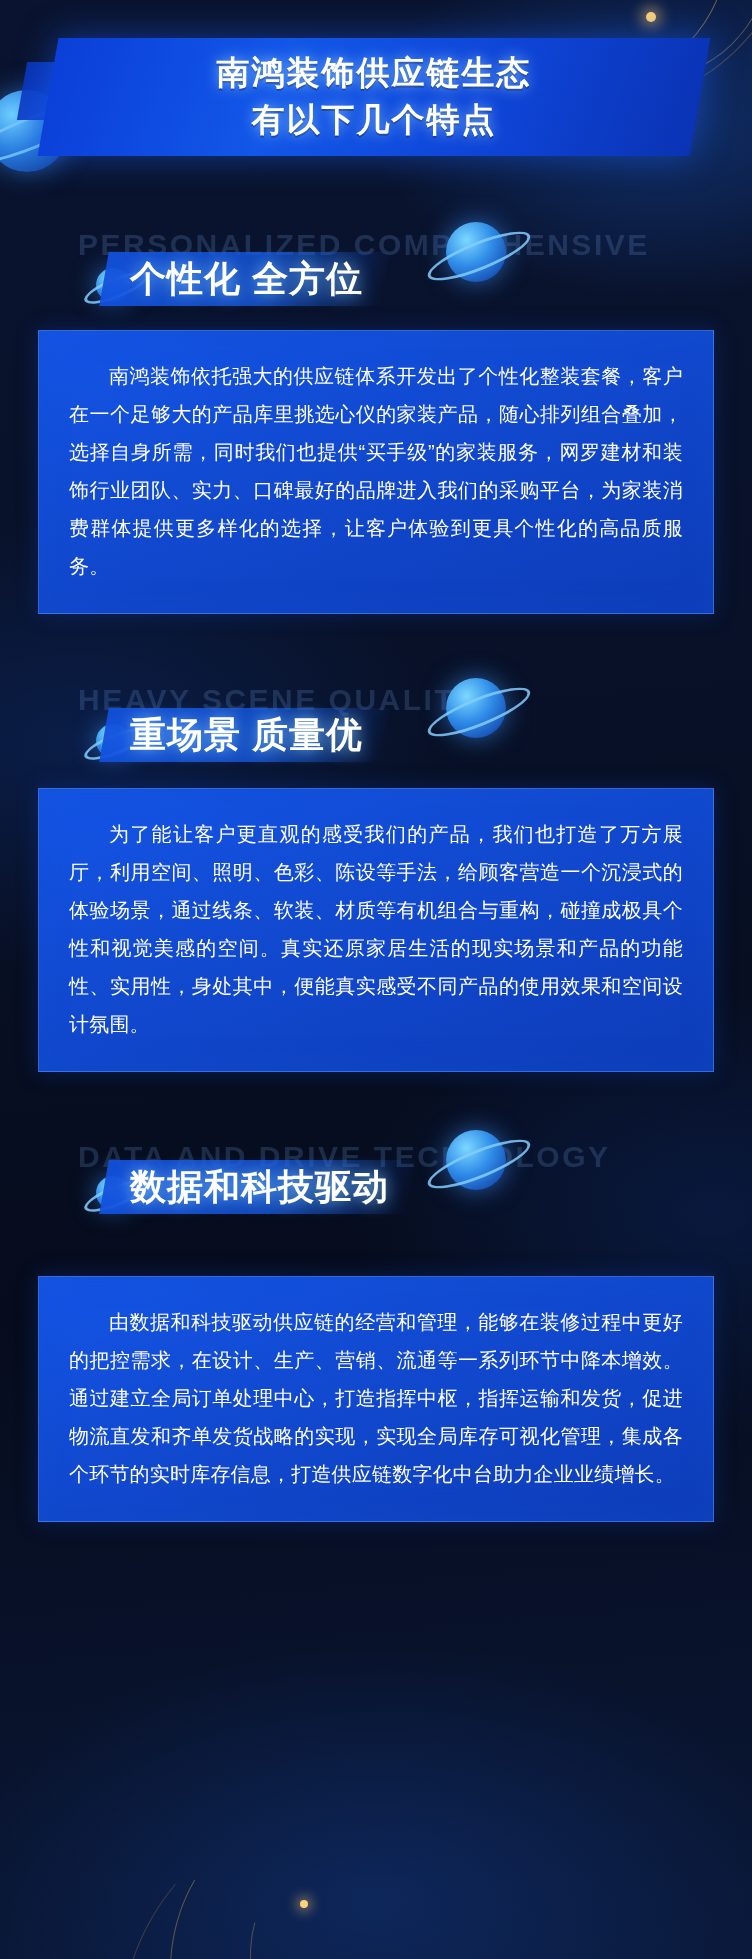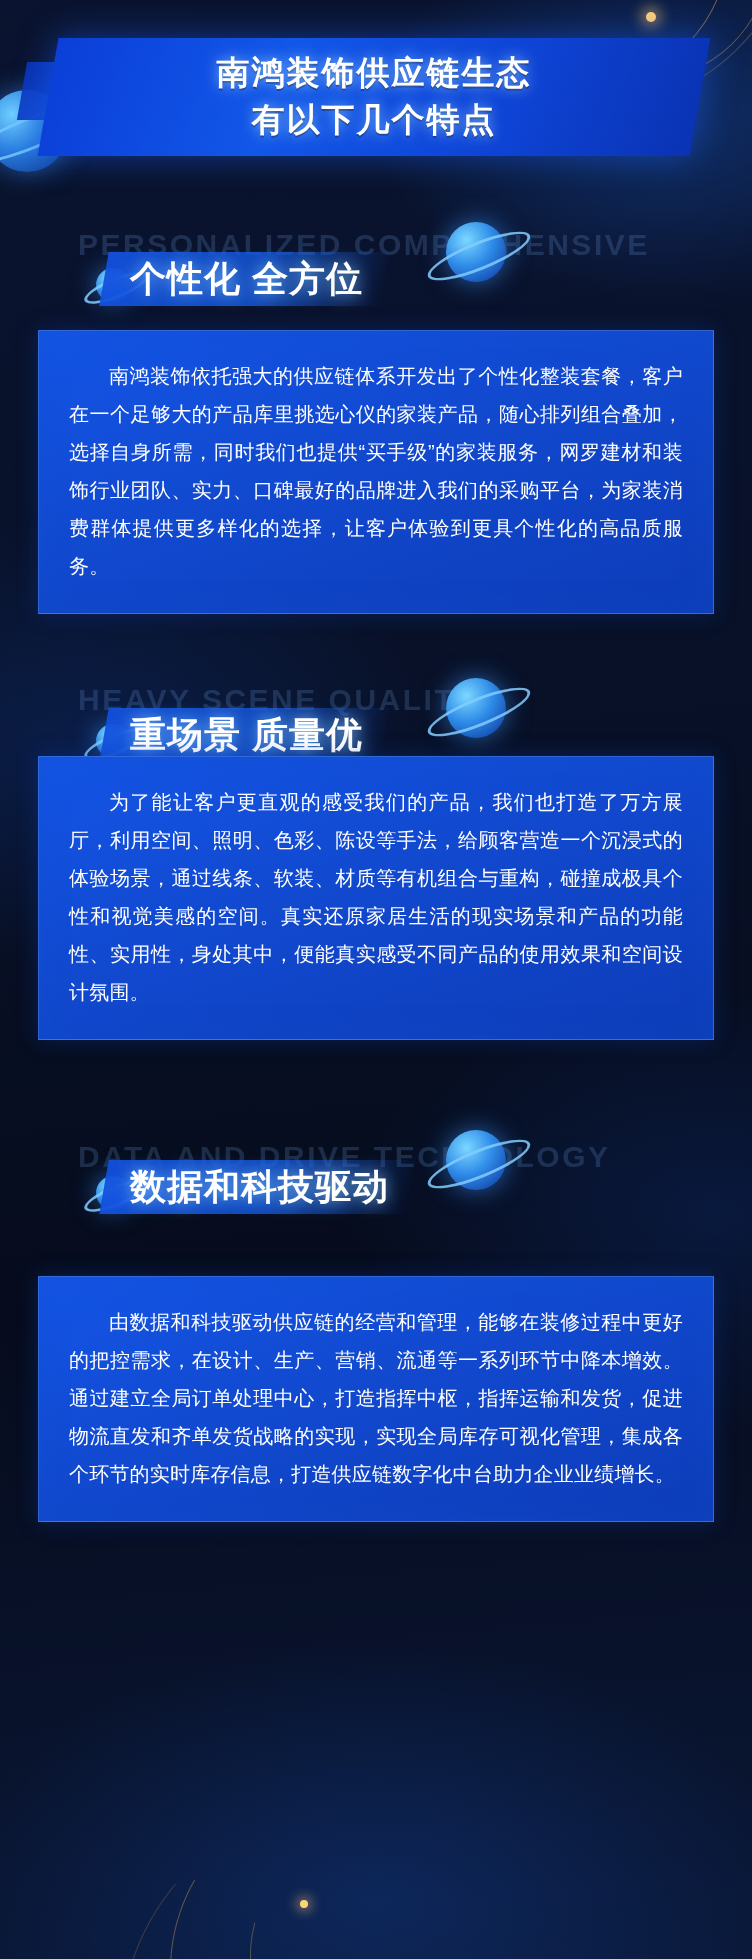--- a/index.html
+++ b/index.html
@@ -213,21 +213,21 @@
 
   <div class="section">
     <div class="ghost" style="top:683px;">HEAVY SCENE QUALITY</div>
     <div class="planet big" style="left:446px; top:678px;"></div>
     <div class="planet small" style="left:96px; top:724px;"></div>
     <div class="heading-wrap" style="top:708px;">
       <div class="heading-bar">
           <span class="txt">重场景 质量优</span>
         </div>
     </div>
-    <div class="card" style="top:756px;">
+    <div class="card" style="top:788px;">
       <p>为了能让客户更直观的感受我们的产品，我们也打造了万方展厅，利用空间、照明、色彩、陈设等手法，给顾客营造一个沉浸式的体验场景，通过线条、软装、材质等有机组合与重构，碰撞成极具个性和视觉美感的空间。真实还原家居生活的现实场景和产品的功能性、实用性，身处其中，便能真实感受不同产品的使用效果和空间设计氛围。</p>
     </div>
   </div>
 
   <div class="section">
     <div class="ghost" style="top:1140px;">DATA AND DRIVE TECHNOLOGY</div>
     <div class="planet big" style="left:446px; top:1130px;"></div>
     <div class="planet small" style="left:96px; top:1176px;"></div>
     <div class="heading-wrap" style="top:1160px;">
       <div class="heading-bar">

